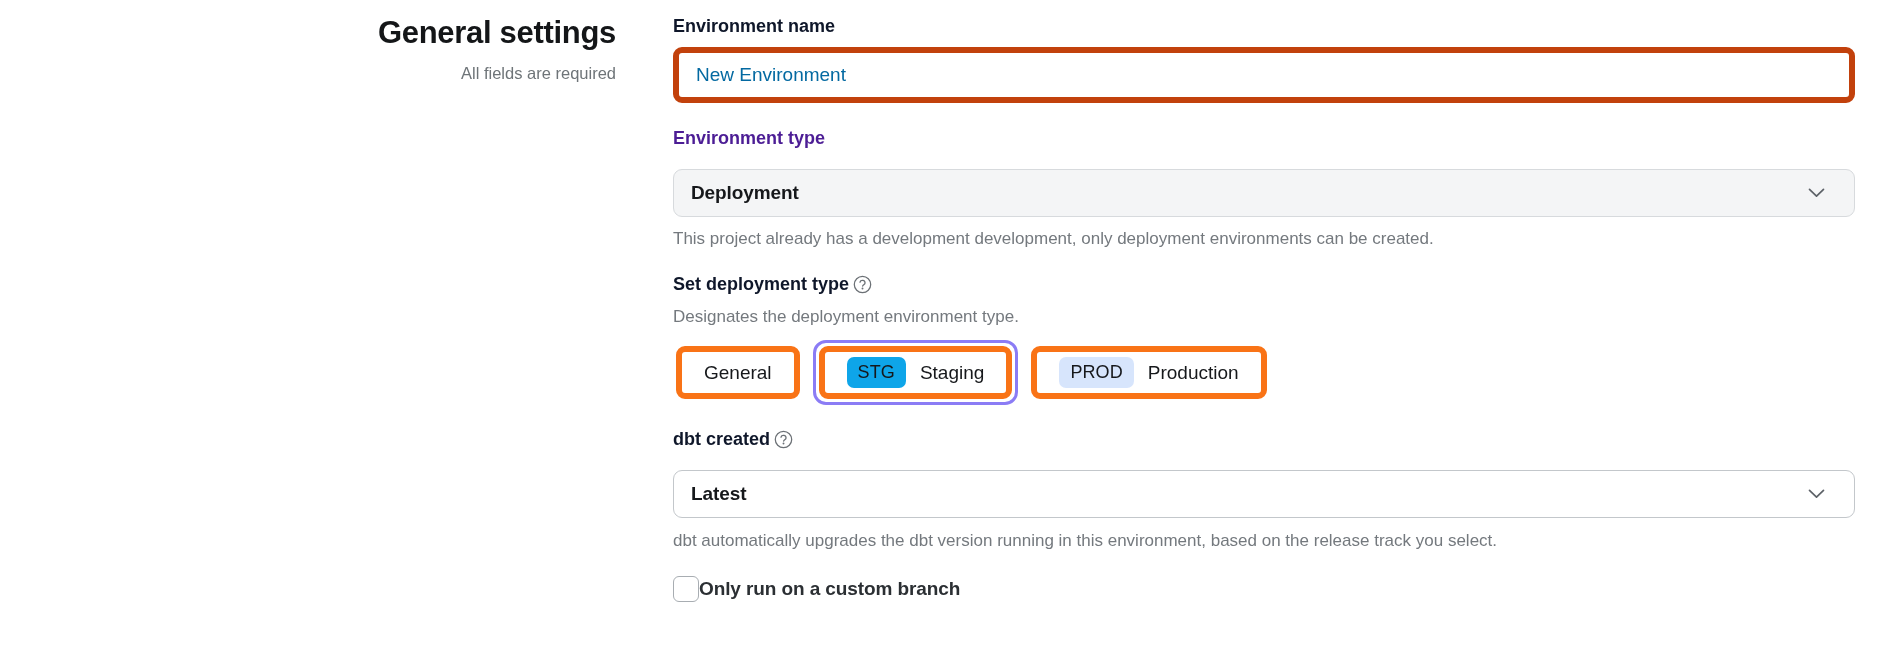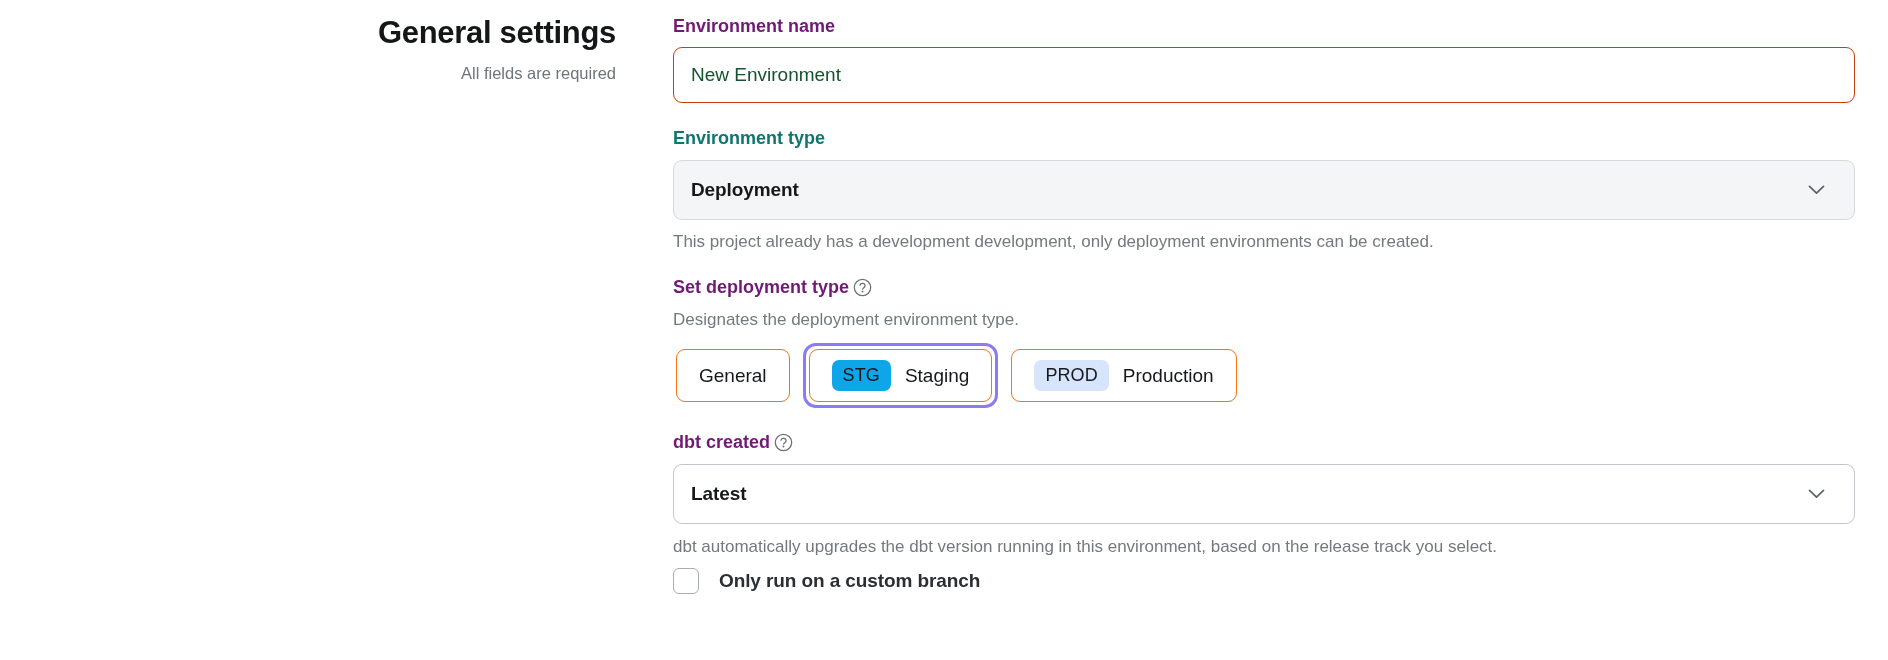--- a/index.html
+++ b/index.html
@@ -49,57 +49,57 @@
   .form-col {
     position: absolute;
     left: 673px;
     top: 14px;
     width: 1182px;
   }
 
   .field-label {
     font-size: 18px;
     font-weight: 600;
-    color: #701a75;
+    color: #0f172a;
     line-height: 1.35;
     display: block;
   }
 
-  .field-label.disabled { color: #0f766e; font-weight: 600; }
+  .field-label.disabled { color: #4c1d95; font-weight: 600; }
 
   .help-text {
     font-size: 17px;
     font-weight: 400;
     color: #74797e;
     line-height: 1.4;
   }
 
   
   .text-input {
     display: block;
     width: 100%;
     height: 56px;
     margin-top: 9px;
     padding: 0 17px;
-    border: 1px solid #c2410c;
+    border: 6px solid #c2410c;
     border-radius: 9px;
     background: #ffffff;
     font-family: "Liberation Sans", sans-serif;
     font-size: 19px;
     font-weight: 400;
-    color: #14532d;
+    color: #0369a1;
     outline: none;
   }
 
   
   .select-ctl {
     position: relative;
     width: 100%;
-    height: 60px;
-    margin-top: 9px;
+    height: 48px;
+    margin-top: 18px;
     border: 1px solid #c3c7cb;
     border-radius: 9px;
     background: #ffffff;
     display: flex;
     align-items: center;
     padding: 0 17px;
     cursor: pointer;
   }
   .select-ctl.disabled {
     background: #f4f5f6;
@@ -138,21 +138,21 @@
     display: flex;
     align-items: center;
     gap: 10px;
     margin-top: 12px;
   }
   .seg-btn {
     position: relative;
     height: 53px;
     min-width: 60px;
     padding: 0 22px;
-    border: 1px solid #f97316;
+    border: 6px solid #f97316;
     border-radius: 9px;
     background: #ffffff;
     display: flex;
     align-items: center;
     gap: 14px;
     cursor: pointer;
     font-family: "Liberation Sans", sans-serif;
   }
   .seg-btn .seg-label {
     font-size: 19px;
@@ -184,22 +184,21 @@
   .badge-prod { background: #d7e5fc; }
 
   
   .blk-dbtversion { margin-top: 22px; }
   .blk-dbtversion .help-text { margin-top: 11px; }
 
   
   .check-row {
     display: flex;
     align-items: center;
-    gap: 20px;
-    margin-top: 9px;
+    margin-top: 23px;
   }
   .checkbox {
     width: 26px;
     height: 26px;
     border: 1px solid #a8adb2;
     border-radius: 6px;
     background: #ffffff;
     flex: 0 0 auto;
     cursor: pointer;
   }

